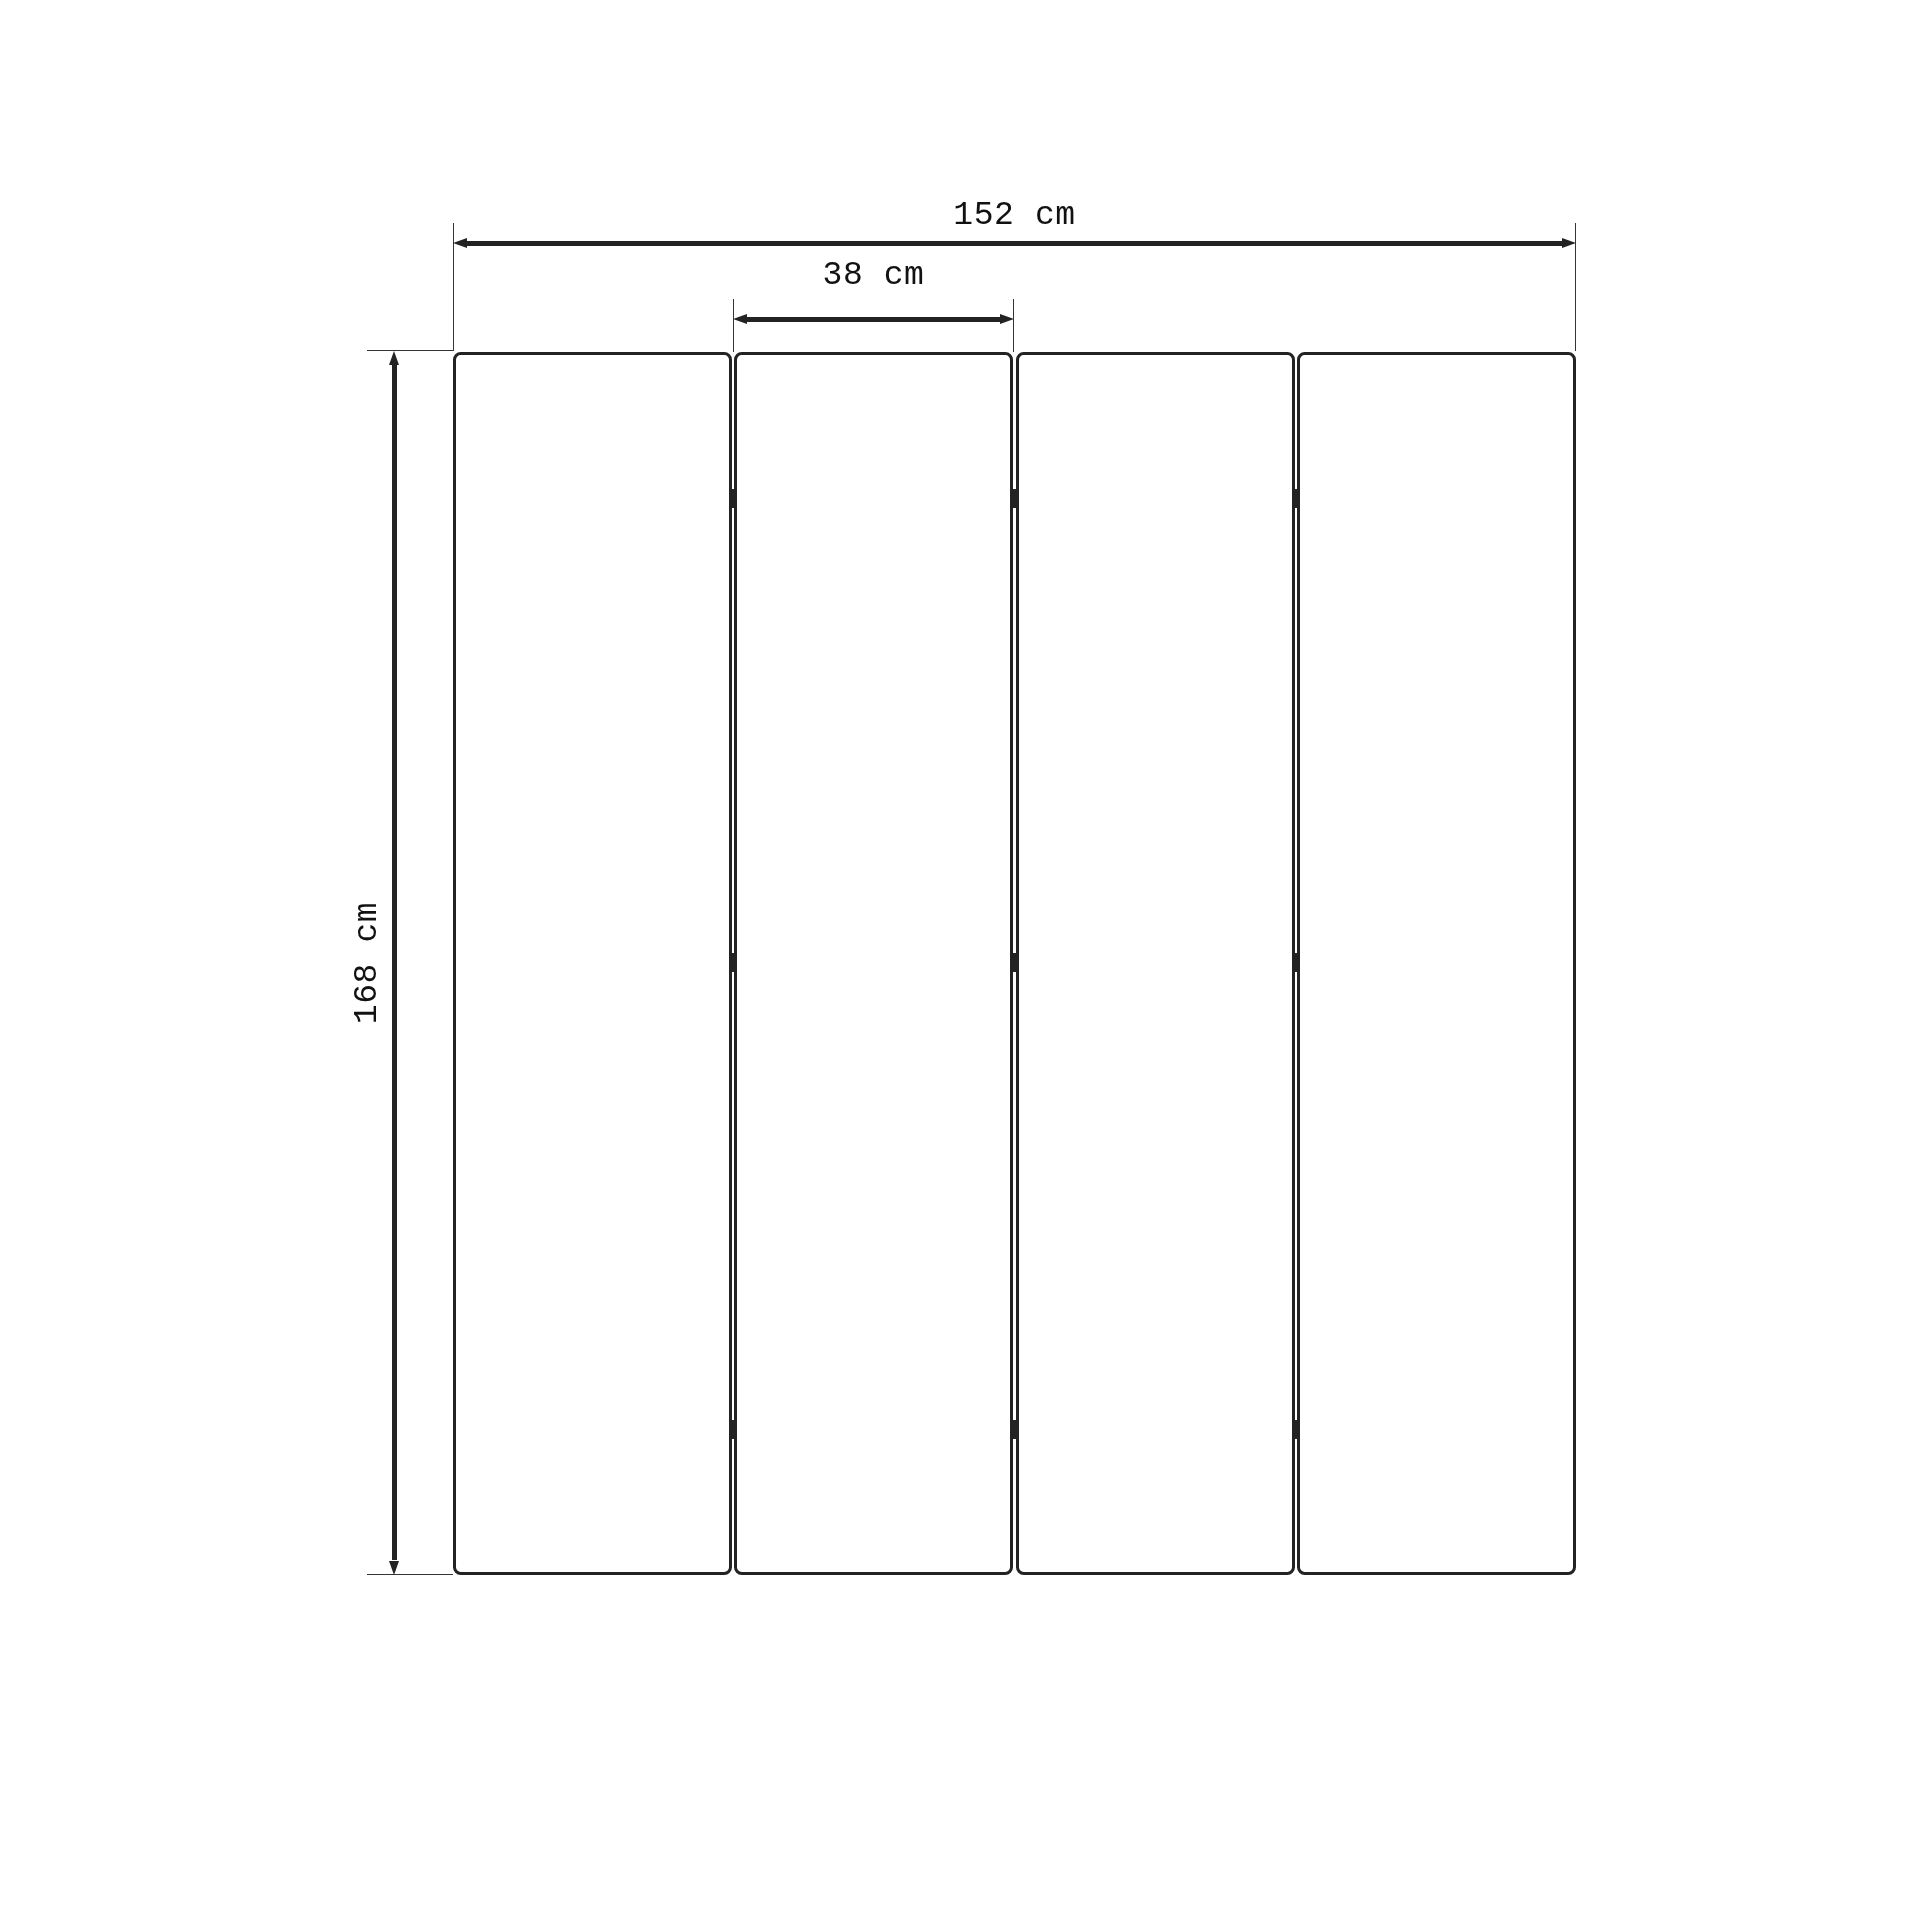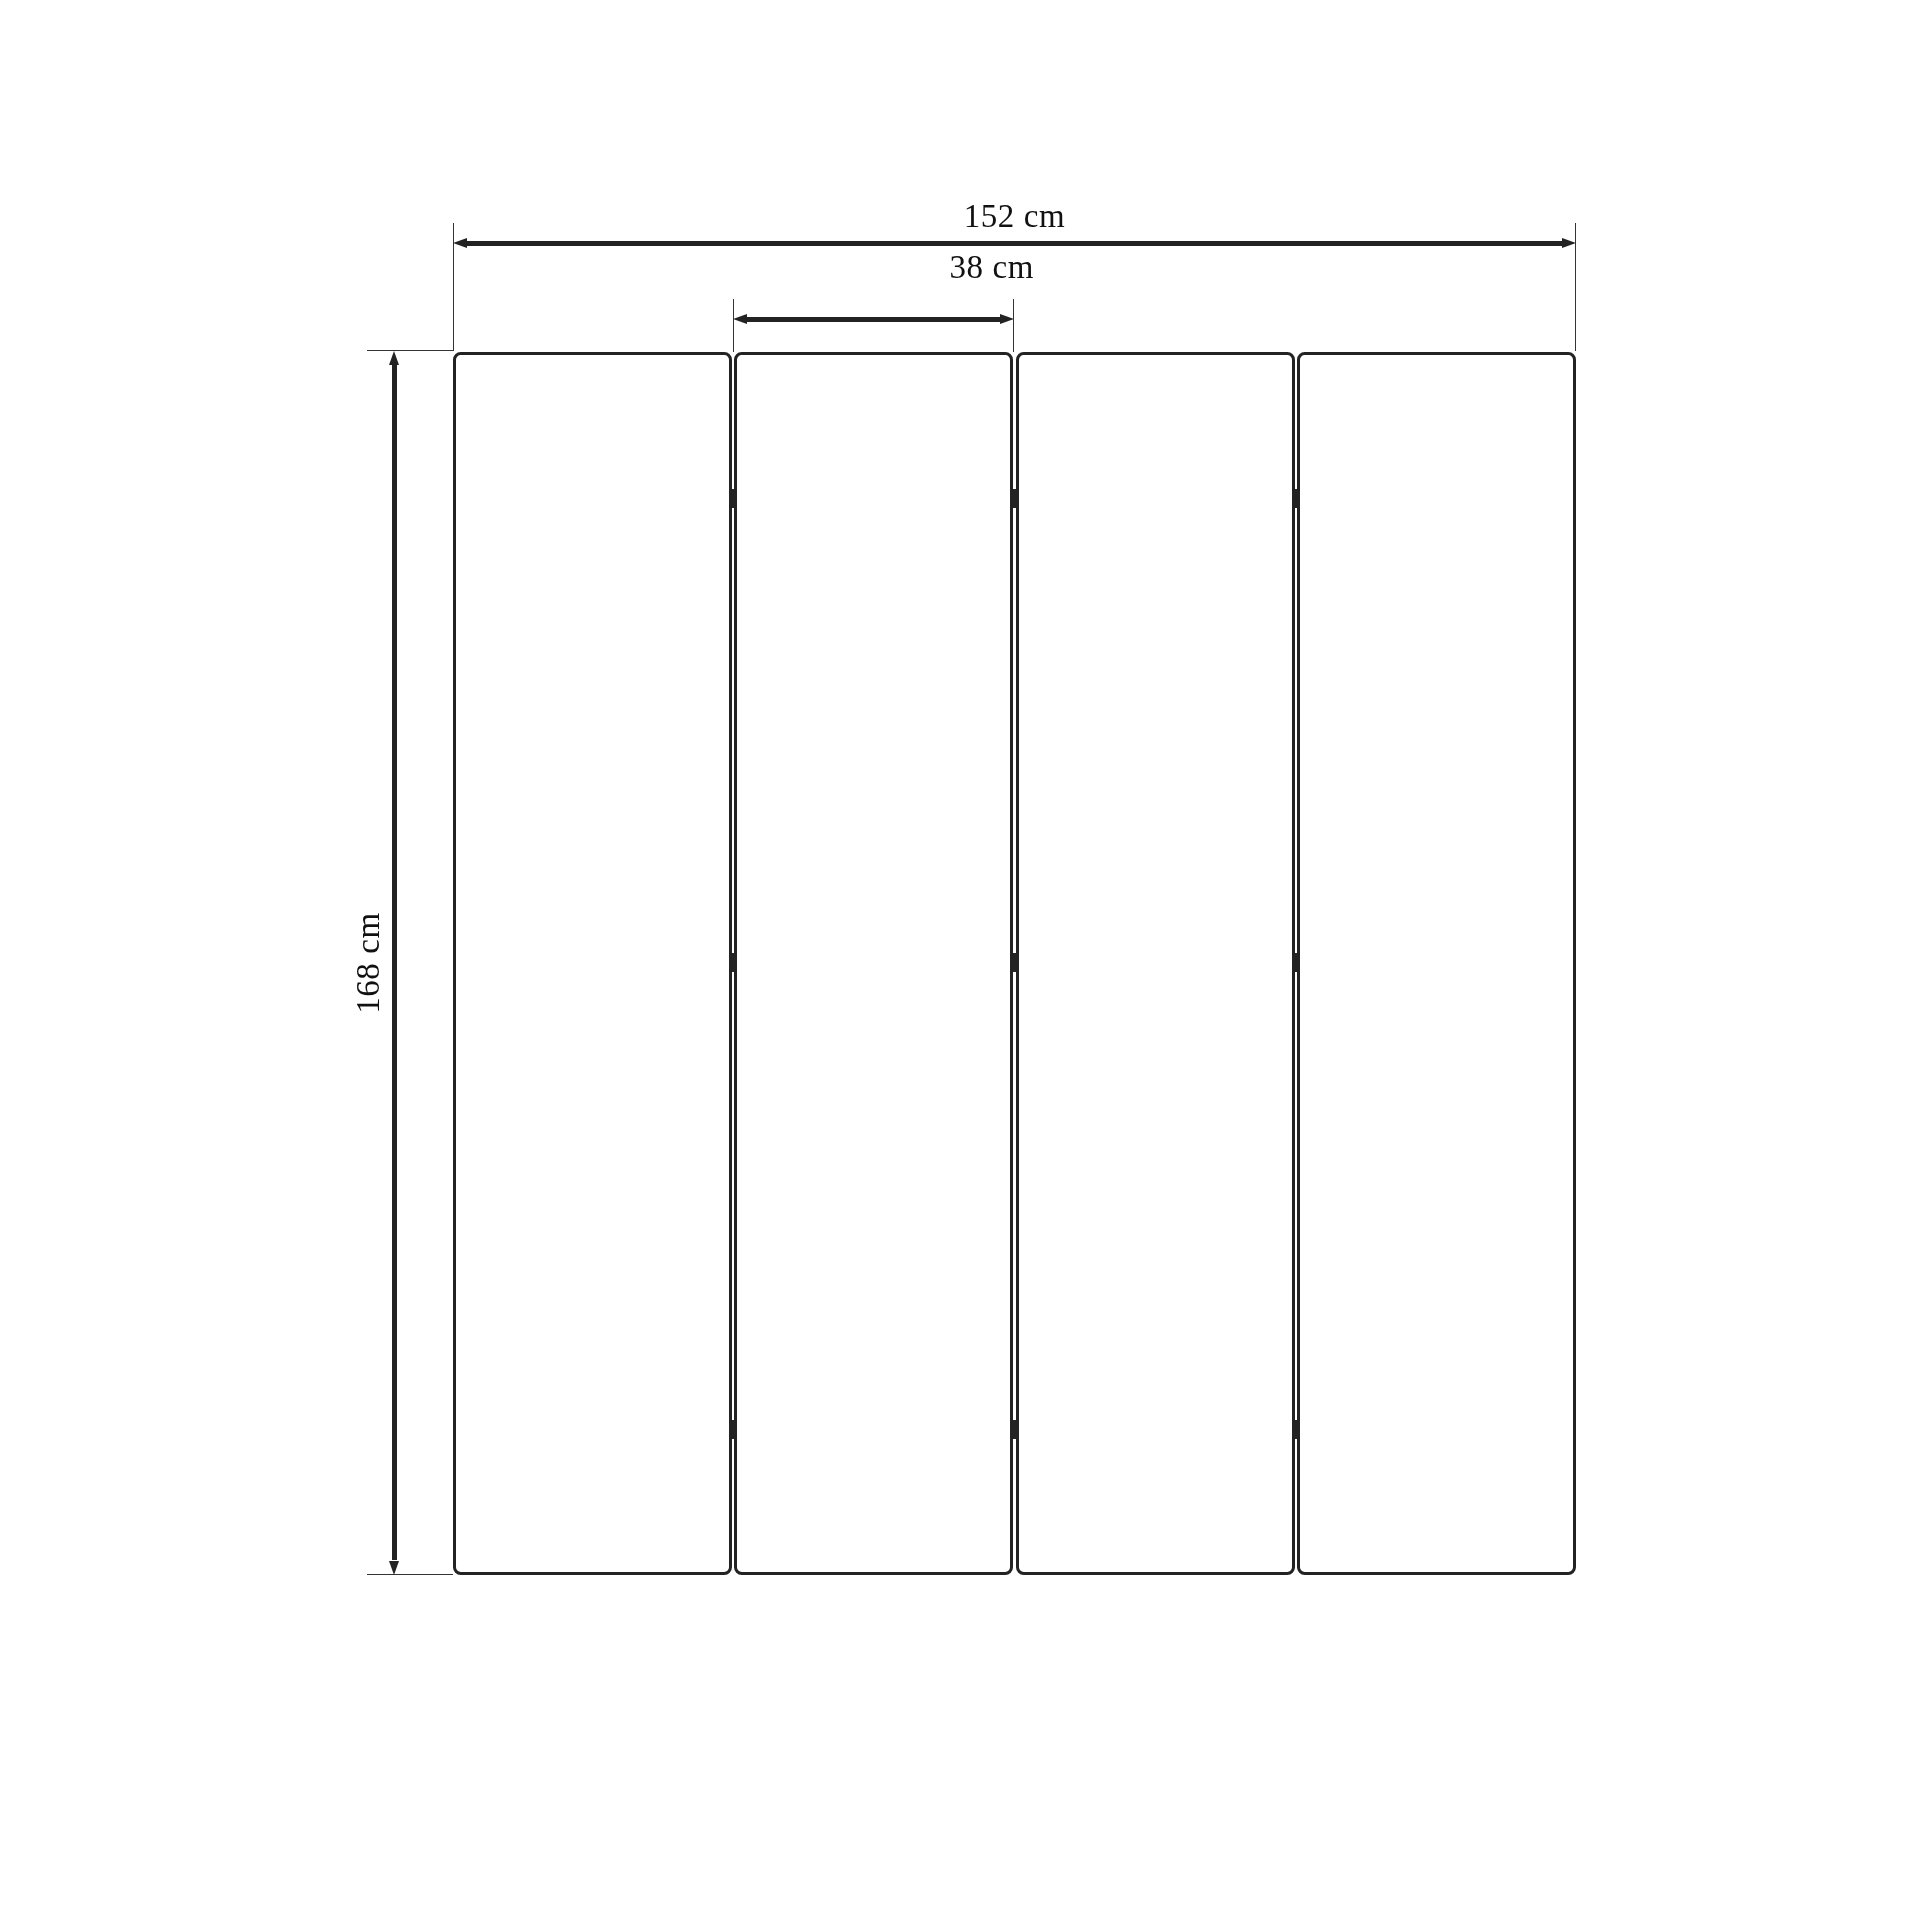--- a/index.html
+++ b/index.html
@@ -5,21 +5,21 @@
   :root{
     --line:#232323;
     --text:#111111;
     --bg:#ffffff;
   }
   html,body{margin:0;padding:0;background:var(--bg);}
   .canvas{
     position:relative;
     width:1926px;height:1926px;
     background:var(--bg);
-    font-family:Liberation Serif, serif;
+    font-family:Liberation Mono, monospace;
     overflow:hidden;
   }
   
   .panels{
     position:absolute;left:453px;top:352px;
     width:1123px;height:1223px;
     display:flex;gap:2.6px;
   }
   .panel{
     flex:1;box-sizing:border-box;
@@ -59,21 +59,21 @@
 
 <div class="canvas">
 
   <div class="dim-label" style="left:854px;top:198px;">152 cm</div>
   <div class="ext" style="left:453px;top:223px;width:1.3px;height:128px;"></div>
   <div class="ext" style="left:1575px;top:223px;width:1.3px;height:128px;"></div>
   <div class="dim-line" style="left:465px;top:241px;width:1097px;height:4.5px;"></div>
   <div class="arrow left" style="left:453px;top:238px;"></div>
   <div class="arrow right" style="left:1562px;top:238px;"></div>
 
-  <div class="dim-label" style="left:713px;top:249px;text-align:right;">38 cm</div>
+  <div class="dim-label" style="left:713px;top:258px;">38 cm</div>
   <div class="ext" style="left:733px;top:299px;width:1.3px;height:53px;"></div>
   <div class="ext" style="left:1013px;top:299px;width:1.3px;height:53px;"></div>
   <div class="dim-line" style="left:744px;top:317px;width:258px;height:4.5px;"></div>
   <div class="arrow left" style="left:733px;top:314px;"></div>
   <div class="arrow right" style="left:1000px;top:314px;"></div>
 
   <div class="dim-label vertical" style="left:207px;top:945px;">168 cm</div>
   <div class="ext" style="left:367px;top:350px;width:86px;height:1.3px;"></div>
   <div class="ext" style="left:367px;top:1574px;width:86px;height:1.3px;"></div>
   <div class="dim-line" style="left:392px;top:363px;width:4.5px;height:1197px;"></div>

